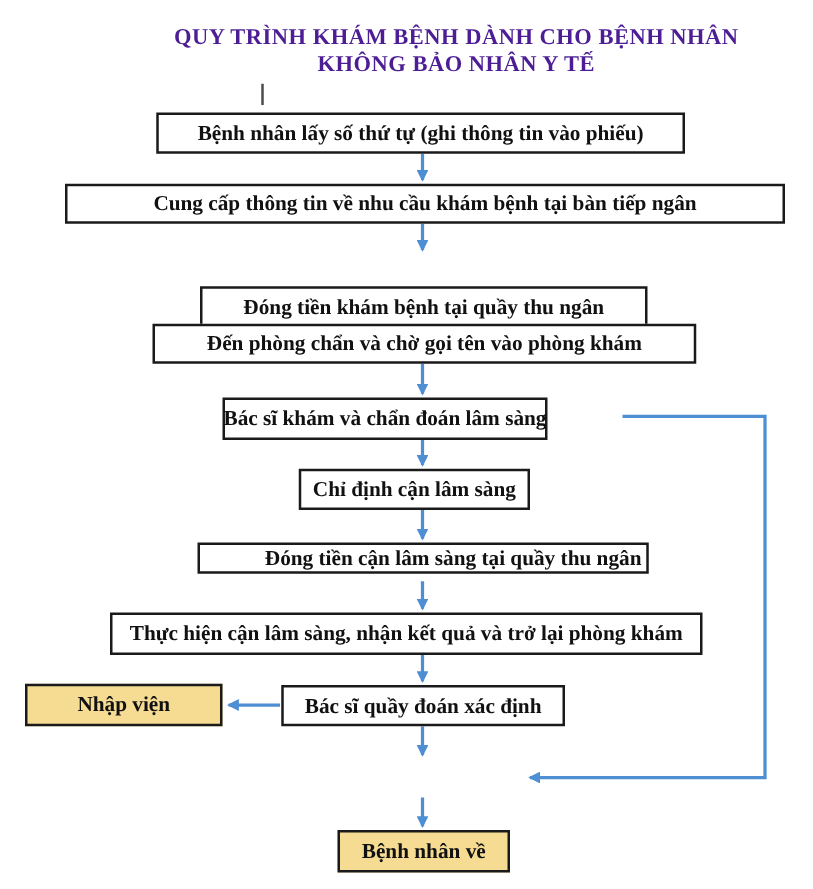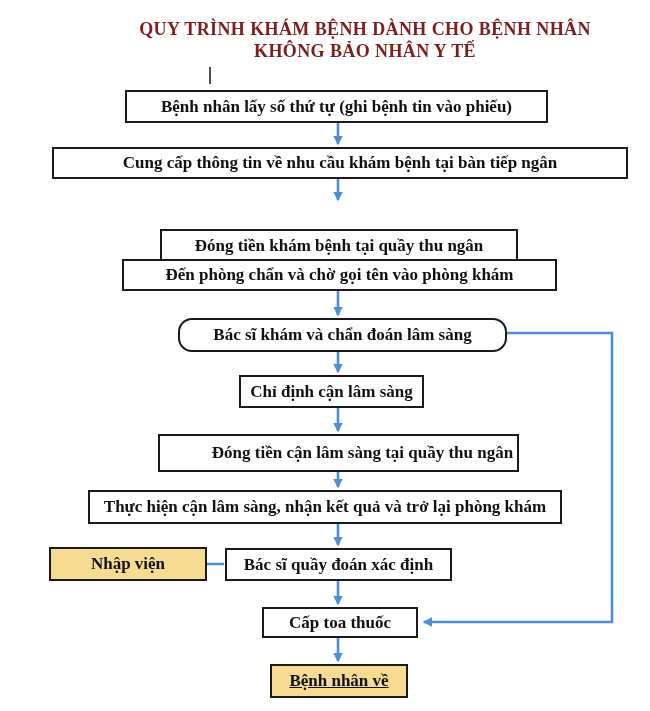--- a/index.html
+++ b/index.html
@@ -6,21 +6,21 @@
   .canvas{
     position:relative;
     width:650px;height:711px;
     background:#ffffff;
     font-family:"Liberation Serif","DejaVu Serif",serif;
     overflow:hidden;
   }
   .chart-title{
     position:absolute;left:85px;top:18px;width:560px;
     text-align:center;
-    color:#7f1d1d;
+    color:#4c1d95;
     font-weight:bold;
     font-size:18px;line-height:22px;
     letter-spacing:0.4px;
   }
   .node{
     position:absolute;
     box-sizing:border-box;
     border:2px solid #1a1a1a;
     background:#ffffff;
     color:#111111;
@@ -67,37 +67,36 @@
       <line x1="338" y1="408" x2="338" y2="431" marker-end="url(#ah)"></line>
       <line x1="338" y1="465" x2="338" y2="487" marker-end="url(#ah)"></line>
       <line x1="338" y1="524" x2="338" y2="545" marker-end="url(#ah)"></line>
       <line x1="338" y1="581" x2="338" y2="604" marker-end="url(#ah)"></line>
       <line x1="338" y1="638" x2="338" y2="661" marker-end="url(#ah)"></line>
       <line x1="224" y1="564" x2="183" y2="564" marker-end="url(#ah)"></line>
       <polyline points="498,333 612,333 612,622 424,622" marker-end="url(#ah)"></polyline>
     </g>
   </svg>
 
-  <div class="node" style="left:125px;top:90px;width:423px;height:33px;">Bệnh nhân lấy số thứ tự (ghi bệnh tin vào phiếu)</div>
+  <div class="node" style="left:125px;top:90px;width:423px;height:33px;">Bệnh nhân lấy số thứ tự (ghi thông tin vào phiếu)</div>
 
   <div class="node" style="left:52px;top:147px;width:576px;height:32px;">Cung cấp thông tin về nhu cầu khám bệnh tại bàn tiếp ngân</div>
 
   <div class="node" style="left:160px;top:203px;width:358px;height:33px;margin-top:26px;">Đóng tiền khám bệnh tại quầy thu ngân</div>
 
   <div class="node" style="left:122px;top:259px;width:435px;height:32px;">Đến phòng chẩn và chờ gọi tên vào phòng khám</div>
 
-  <div class="node" style="left:178px;top:318px;width:329px;height:34px;border-radius:14px;">Bác sĩ khám và chẩn đoán lâm sàng</div>
+  <div class="node" style="left:178px;top:318px;width:260px;height:34px;">Bác sĩ khám và chẩn đoán lâm sàng</div>
 
   <div class="node" style="left:239px;top:375px;width:185px;height:33px;">Chỉ định cận lâm sàng</div>
 
-  <div class="node" style="left:158px;top:434px;width:361px;height:38px;padding-left:48px;">Đóng tiền cận lâm sàng tại quầy thu ngân</div>
+  <div class="node" style="left:158px;top:434px;width:361px;height:25px;padding-left:48px;">Đóng tiền cận lâm sàng tại quầy thu ngân</div>
 
   <div class="node" style="left:88px;top:490px;width:474px;height:34px;">Thực hiện cận lâm sàng, nhận kết quả và trở lại phòng khám</div>
 
-  <div class="node node--accent" style="left:20px;top:547px;width:158px;height:34px;margin-left:29px;">Nhập viện</div>
+  <div class="node node--accent" style="left:20px;top:547px;width:158px;height:34px;">Nhập viện</div>
 
   <div class="node" style="left:225px;top:548px;width:227px;height:33px;">Bác sĩ quầy đoán xác định</div>
 
-  <div class="node" style="left:262px;top:607px;width:156px;height:31px;">Cấp toa thuốc</div>
 
-  <div class="node node--accent" style="left:270px;top:664px;width:138px;height:34px;text-decoration:underline;">Bệnh nhân về</div>
+  <div class="node node--accent" style="left:270px;top:664px;width:138px;height:34px;">Bệnh nhân về</div>
 
 </div>
 
 </body></html>

